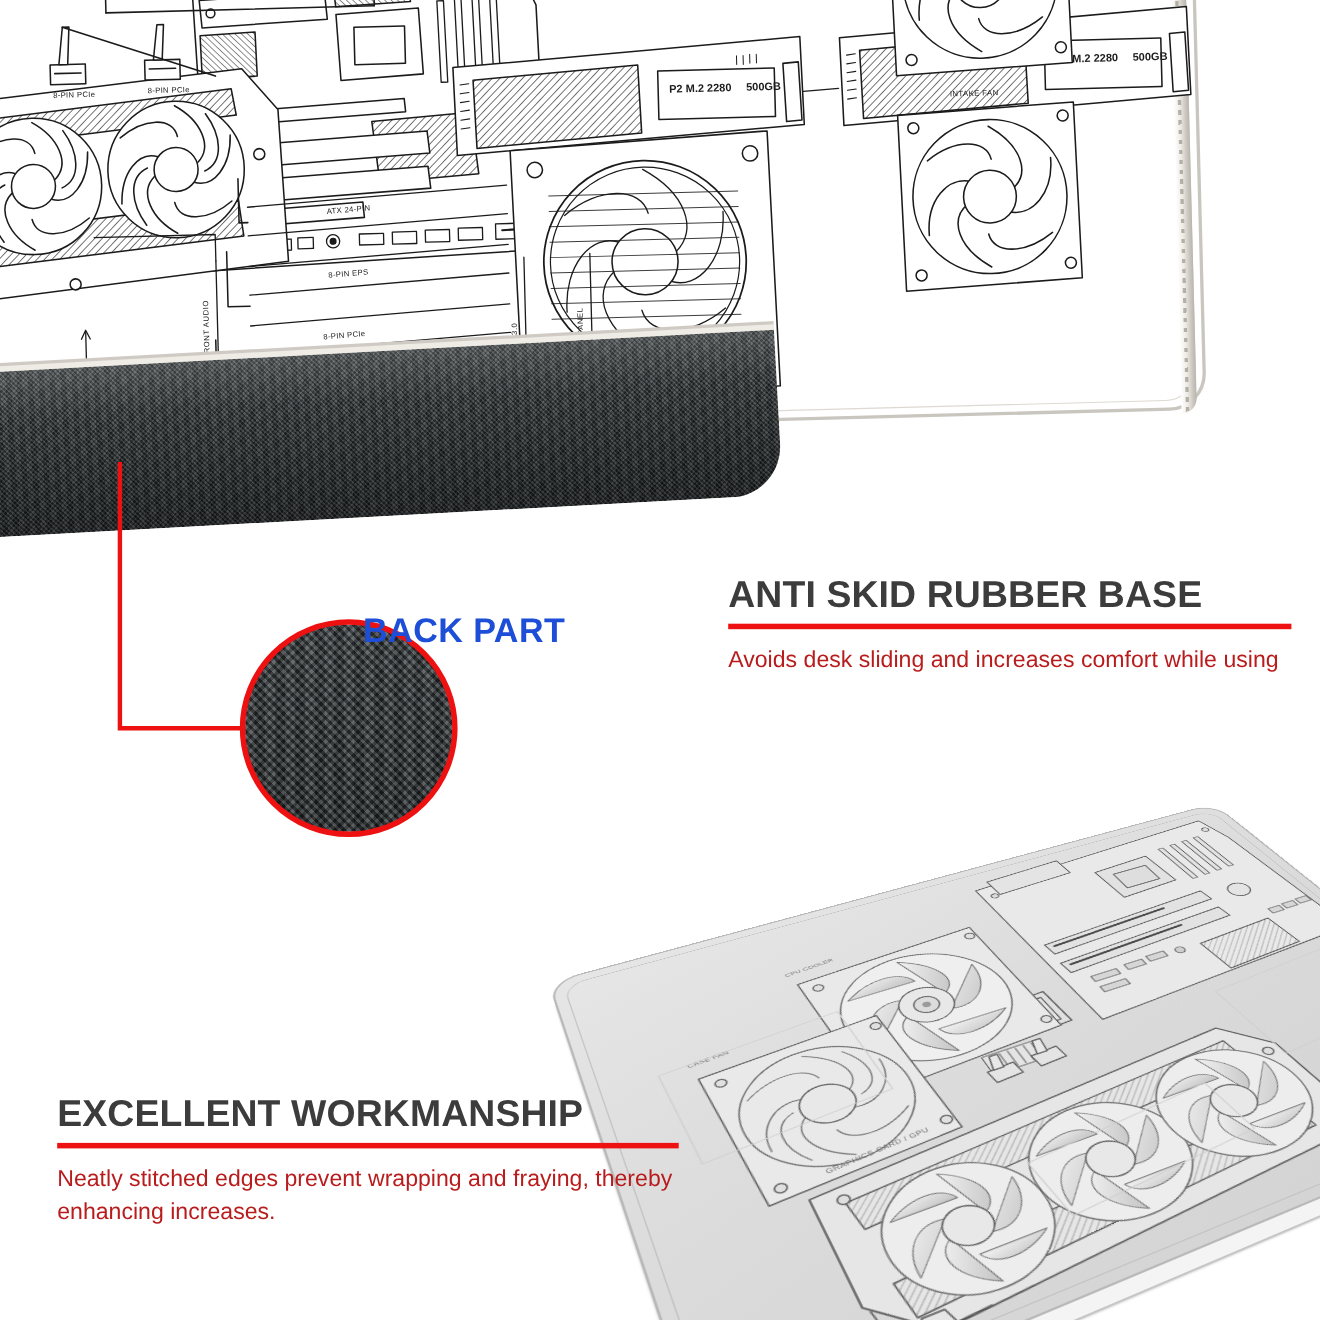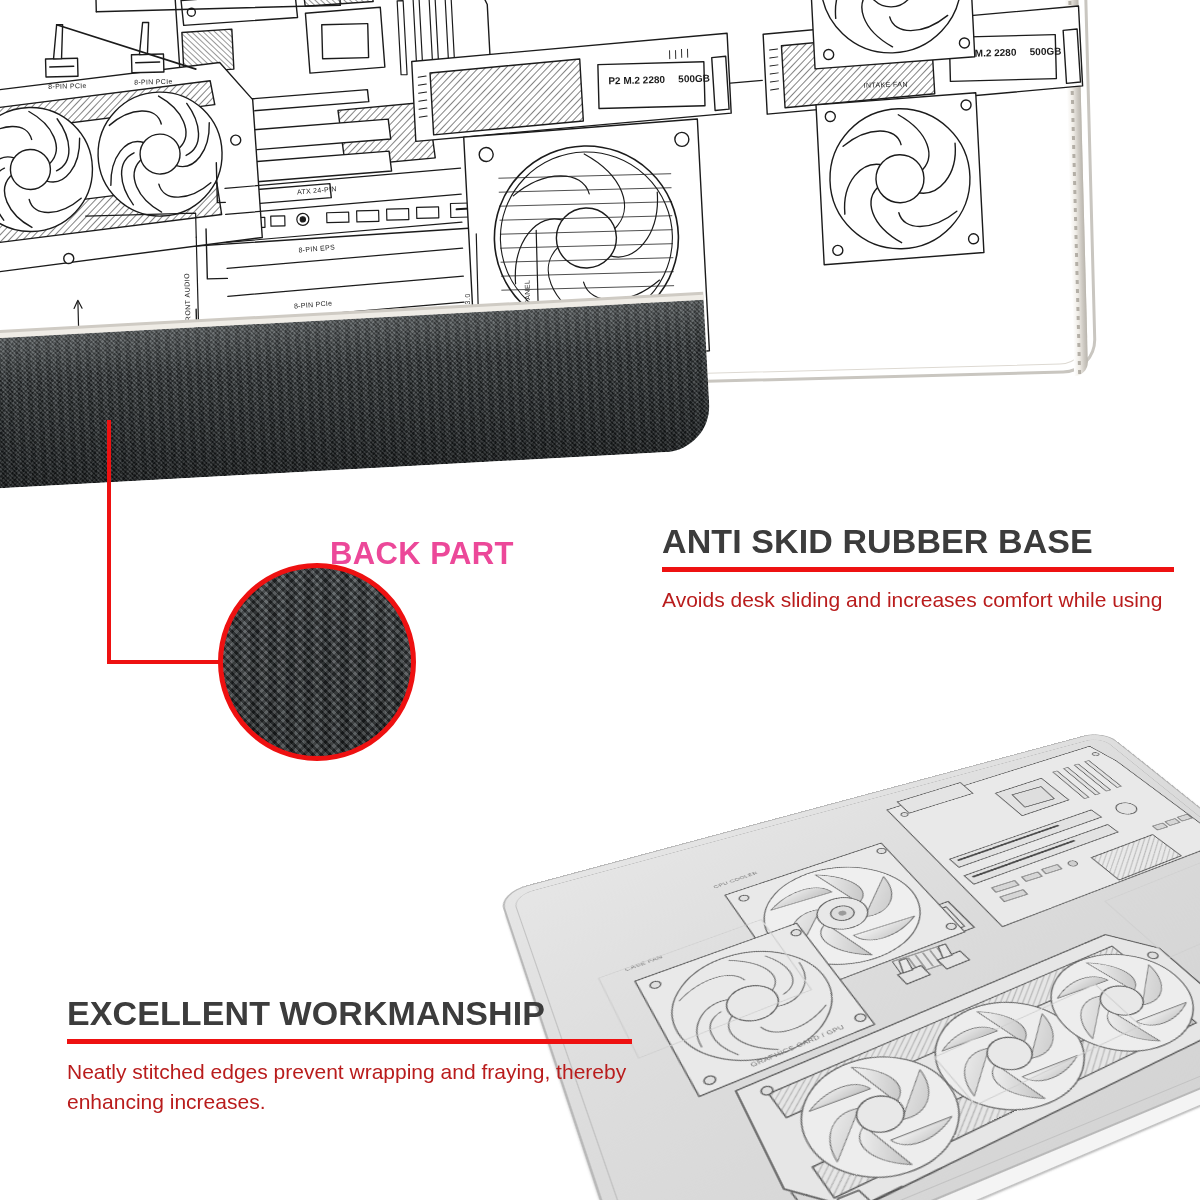--- a/index.html
+++ b/index.html
@@ -72,38 +72,38 @@
     background:
       repeating-linear-gradient(45deg, rgba(255,255,255,.1) 0 3px, rgba(0,0,0,.3) 3px 6px),
       repeating-linear-gradient(-45deg, rgba(255,255,255,.08) 0 3px, rgba(0,0,0,.28) 3px 6px),
       repeating-linear-gradient(90deg, rgba(255,255,255,.06) 0 9px, rgba(0,0,0,.14) 9px 18px),
       linear-gradient(180deg,#41474a,#2c3133);
     box-sizing:border-box;
   }
 
   
   .label-backpart{
-    position:absolute; left:330px; top:536px;
-    font-size:31px; font-weight:bold; letter-spacing:.4px; color:#ec4899;
+    position:absolute; left:330px; top:556px;
+    font-size:31px; font-weight:bold; letter-spacing:.4px; color:#1d4ed8;
     white-space:nowrap;
   }
 
   .feat{ position:absolute; }
   .feat h2{
     font-size:34px; font-weight:bold; color:#3c3c3c; letter-spacing:.1px;
     white-space:nowrap; line-height:1.05;
   }
   .feat .rule{ height:5px; background:#ee1111; margin-top:7px; }
   .feat p{
     margin-top:13px; font-size:21px; line-height:1.42; color:#b91c1c; font-weight:normal;
   }
 
   #feat-antiskid{ left:662px; top:524px; width:520px; }
   #feat-antiskid .rule{ width:512px; }
-  #feat-workmanship{ left:67px; top:996px; width:575px; }
+  #feat-workmanship{ left:52px; top:996px; width:575px; }
   #feat-workmanship .rule{ width:565px; }
 
   
   .pad-bottom-wrap{
     position:absolute; left:560px; top:660px; width:760px; height:560px;
     transform:perspective(1100px) rotateX(50deg) rotateZ(-27deg);
     transform-origin:50% 50%;
   }
   .pad-bottom-face{
     position:absolute; inset:0;

